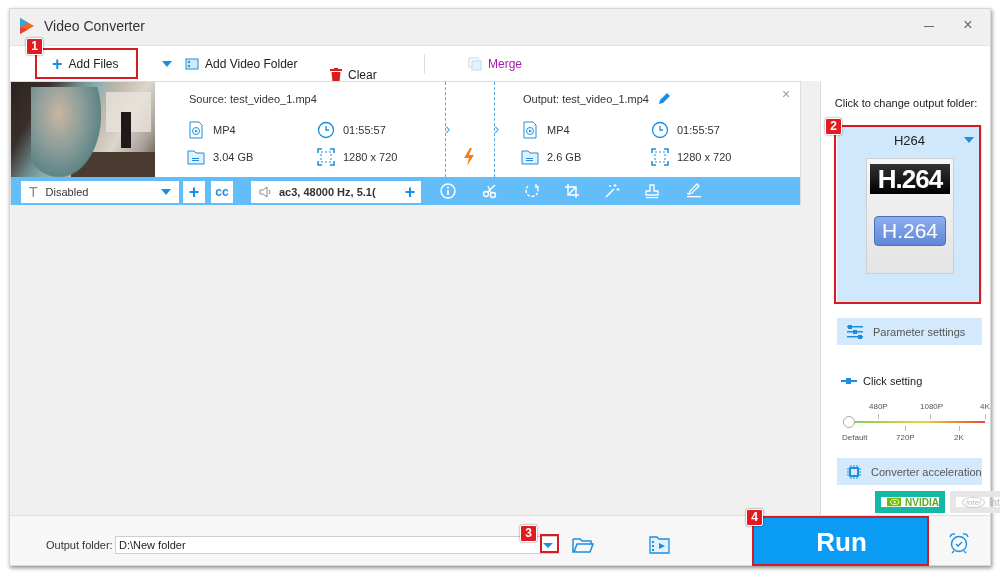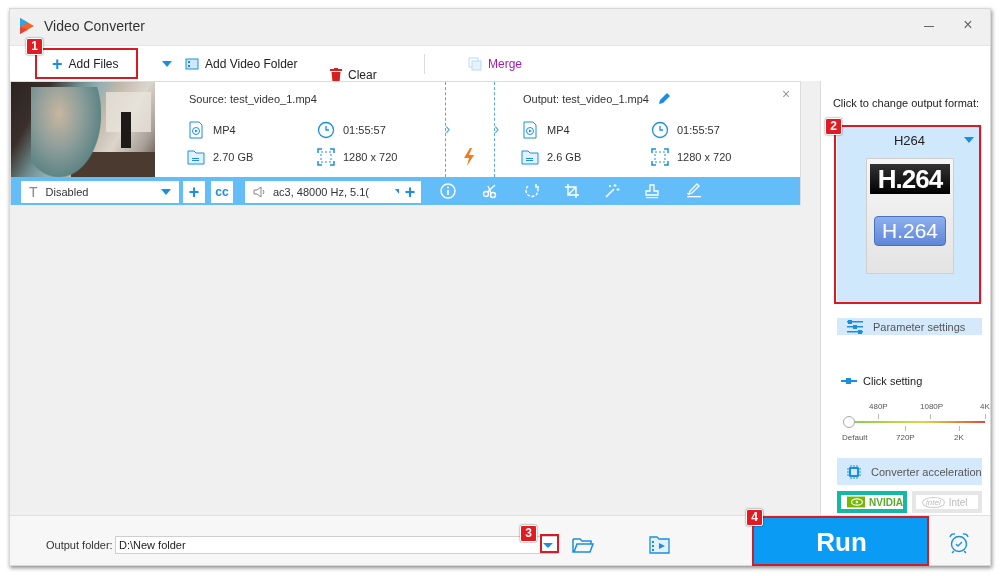--- a/index.html
+++ b/index.html
@@ -45,28 +45,28 @@
   .tool-ico svg { width: 16px; height: 16px; }
 
   .right-panel { position: absolute; left: 810px; top: 72px; width: 170px; height: 434px; background: #fff; border-left: 1px solid #dcdcdc; }
   .fmt-hint { position: absolute; left: 0; width: 170px; top: 16px; text-align: center; font-size: 11px; color: #222; }
   .fmt-box { position: absolute; left: 16px; top: 44px; width: 145px; height: 177px; background: #cfe8fb; cursor: pointer; }
   .fmt-name { position: absolute; left: 0; top: 8px; width: 145px; text-align: center; font-size: 13px; color: #222; }
   .fmt-caret { position: absolute; right: 8px; top: 12px; width: 0; height: 0; border-left: 5px solid transparent; border-right: 5px solid transparent; border-top: 6px solid #1a8fe0; }
   .fmt-icon { position: absolute; left: 29px; top: 33px; width: 88px; height: 116px; background: linear-gradient(#f6f6f6, #e4e4e4); border: 1px solid #cfcfcf; }
   .fmt-icon .top { position: absolute; left: 3px; top: 5px; width: 80px; height: 30px; background: linear-gradient(#333, #000); color: #fff; font-weight: bold; font-size: 26px; text-align: center; line-height: 30px; letter-spacing: -1px; }
   .fmt-icon .pill { position: absolute; left: 7px; top: 57px; width: 72px; height: 30px; background: linear-gradient(#8eb0ee, #5f86d8); border: 1px solid #4a70c0; border-radius: 4px; color: #fff; font-size: 21px; text-align: center; line-height: 28px; }
-  .panel-btn { position: absolute; left: 16px; width: 145px; height: 17px; background: #d4eafc; display: flex; align-items: center; gap: 10px; padding-left: 10px; font-size: 11px; color: #555; cursor: pointer; }
+  .panel-btn { position: absolute; left: 16px; width: 145px; height: 27px; background: #d4eafc; display: flex; align-items: center; gap: 10px; padding-left: 10px; font-size: 11px; color: #555; cursor: pointer; }
   .qs-label { position: absolute; left: 20px; top: 294px; font-size: 11px; color: #222; display: flex; align-items: center; gap: 6px; }
   .slider { position: absolute; left: 20px; top: 335px; width: 142px; height: 20px; cursor: pointer; }
   .slider .track { position: absolute; left: 4px; top: 6px; width: 138px; height: 2px; background: linear-gradient(90deg, #7ccf5a, #e6d23e 55%, #e24b3c); }
   .slider .knob { position: absolute; left: 0; top: 1px; width: 12px; height: 12px; border-radius: 50%; background: #fff; border: 1px solid #aaa; }
   .tick-lbl { position: absolute; font-size: 8px; color: #555; }
   .tick { position: absolute; width: 1px; height: 5px; background: #bbb; }
-  .gpu-btn { position: absolute; top: 410px; height: 22px; border: 4px solid #14b8a6; display: flex; align-items: center; gap: 4px; padding-left: 6px; font-size: 10px; cursor: pointer; }
+  .gpu-btn { position: absolute; top: 410px; height: 22px; border: 6px solid #14b8a6; display: flex; align-items: center; gap: 4px; padding-left: 6px; font-size: 10px; cursor: pointer; margin-left: 38px; }
 
   .bottombar { position: absolute; left: 0; top: 506px; width: 980px; height: 50px; background: #f7f7f7; border-top: 1px solid #e0e0e0; }
   .out-label { position: absolute; left: 36px; top: 23px; font-size: 11px; color: #333; }
   .out-input { position: absolute; left: 105px; top: 20px; width: 443px; height: 18px; background: #fff; border: 1px solid #cfcfcf; font-size: 11px; padding-left: 3px; line-height: 16px; color: #222; }
   .out-dd { position: absolute; left: 530px; top: 21px; width: 16px; height: 16px; cursor: pointer; }
   .out-dd::after { content: ""; position: absolute; left: 3px; top: 6px; border-left: 5px solid transparent; border-right: 5px solid transparent; border-top: 5px solid #1a8fe0; }
   .bb-ico { position: absolute; top: 19px; width: 22px; height: 20px; cursor: pointer; }
   .run-btn { position: absolute; left: 744px; top: 2px; width: 175px; height: 48px; background: #0a9bf5; color: #fff; font-size: 26px; font-weight: bold; text-align: center; line-height: 48px; cursor: pointer; }
   .alarm { position: absolute; left: 938px; top: 16px; width: 22px; height: 22px; cursor: pointer; }
 </style>
@@ -147,21 +147,21 @@
             <path d="M9 5 V9 H12" fill="none" stroke="#1a8fe0" stroke-width="1.3"></path>
           </svg>
         <span>01:55:57</span>
       </div>
       <div class="meta" style="left:176px; top:66px;">
         <svg viewBox="0 0 18 18">
             <path d="M1 3 H7 L9 5 H17 V16 H1 Z" fill="#e3f1fc" stroke="#1a8fe0"></path>
             <rect x="5" y="10" width="7" height="1" fill="#1a8fe0"></rect>
             <rect x="5" y="12" width="7" height="1" fill="#1a8fe0"></rect>
           </svg>
-        <span>2.70 GB</span>
+        <span>3.04 GB</span>
       </div>
       <div class="meta" style="left:306px; top:66px;">
         <svg viewBox="0 0 18 18">
             <path d="M1 5 V1 H5 M13 1 H17 V5 M17 13 V17 H13 M5 17 H1 V13" fill="none" stroke="#1a8fe0" stroke-width="1.5"></path>
             <rect x="4" y="4" width="10" height="10" fill="none" stroke="#1a8fe0" stroke-dasharray="2 2"></rect>
           </svg>
         <span>1280 x 720</span>
       </div>
 
       <div class="divider-dash" style="left:434px;"></div>
@@ -211,21 +211,21 @@
       <div class="card-bar">
         <div class="sub-select" style="left:10px; width:158px;">
           <span style="margin-left:8px; margin-right:8px; color:#888; font-size:14px;">T</span>
           <span>Disabled</span>
           <span class="caret"></span>
         </div>
         <div class="sq-btn" style="left:172px; font-size:18px;">+</div>
         <div class="sq-btn" style="left:200px; font-size:12px;">
             <span>cc</span>
           </div>
-        <div class="sub-select" style="left:234px; width:168px;">
+        <div class="sub-select" style="left:240px; width:168px;font-weight:bold;">
           <svg width="14" height="14" viewBox="0 0 14 14" style="margin-left:8px; margin-right:6px;">
               <path d="M1 5 H4 L8 2 V12 L4 9 H1 Z" fill="none" stroke="#888"></path>
               <path d="M10 5 Q12 7 10 9" fill="none" stroke="#888"></path>
             </svg>
           <span>ac3, 48000 Hz, 5.1(</span>
           <span class="caret"></span>
         </div>
         <div class="sq-btn" style="left:388px; font-size:18px;">+</div>
 
         <div class="tool-ico" style="left:428px;">
@@ -270,21 +270,21 @@
               <path d="M3 11 L4 8 L11 1 L13 3 L6 10 Z" fill="none" stroke="#fff" stroke-width="1.3"></path>
               <rect x="1" y="13" width="14" height="1.3" fill="#fff"></rect>
               <rect x="1" y="10" width="4" height="1.2" fill="#fff"></rect>
             </svg>
         </div>
       </div>
     </div>
   </div>
 
   <div class="right-panel">
-    <div class="fmt-hint">Click to change output format:</div>
+    <div class="fmt-hint">Click to change output folder:</div>
     <div class="fmt-box">
       <div class="fmt-name">H264</div>
       <div class="fmt-caret"></div>
       <div class="fmt-icon">
         <div class="top">H.264</div>
         <div class="pill">H.264</div>
       </div>
     </div>
 
     <div class="panel-btn" style="top:237px;">

